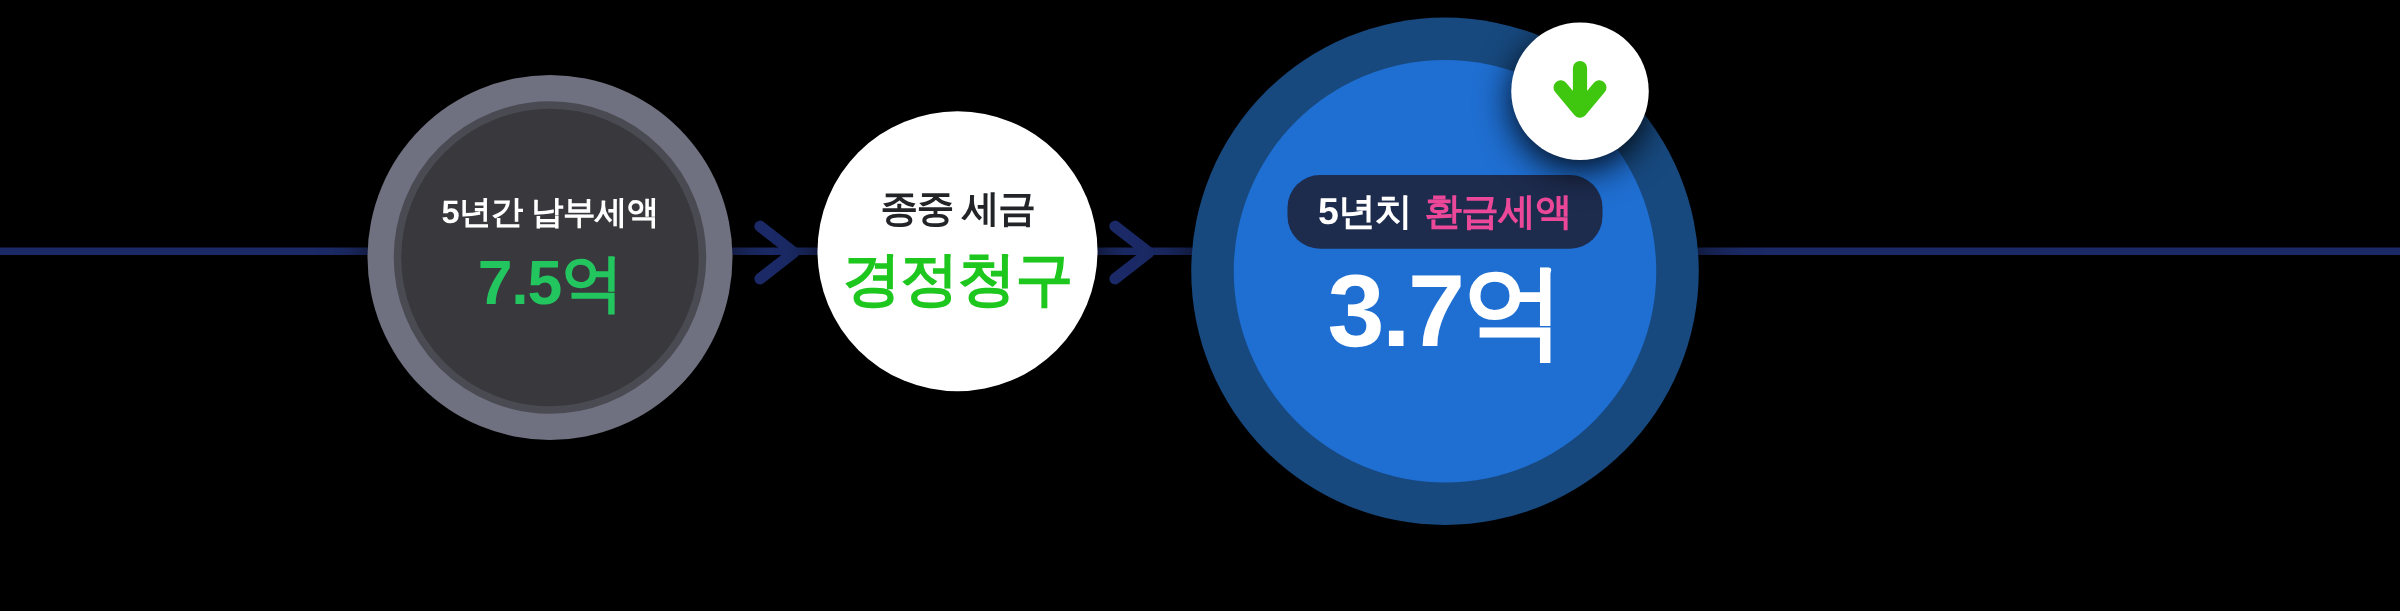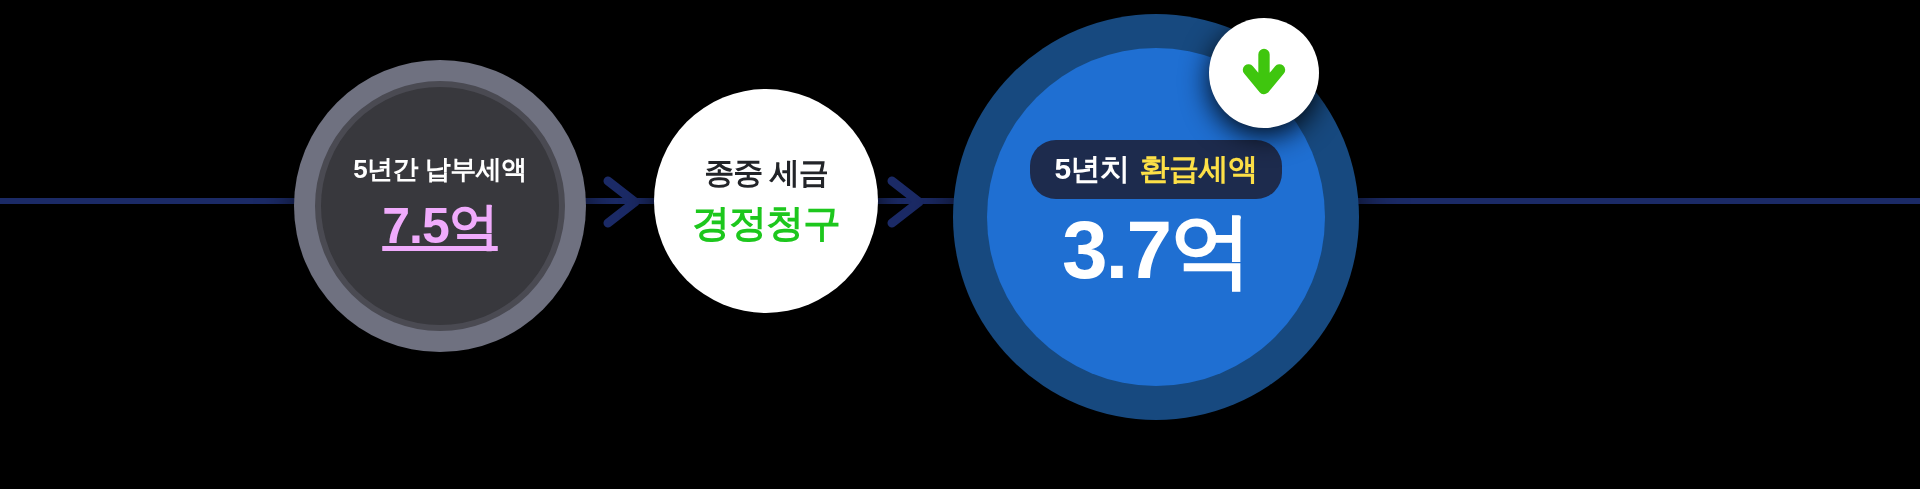--- a/index.html
+++ b/index.html
@@ -27,52 +27,52 @@
     box-shadow:0 10px 35px rgba(0,0,0,.7);
   }
   .circle1-inner{
     width:238px;height:238px;border-radius:50%;
     background:#38383d;
     border:6px solid #4a4a52;
     display:flex;flex-direction:column;align-items:center;justify-content:center;
     gap:6px;
   }
   .step1-label{color:#fff;font-size:26px;font-weight:600;letter-spacing:-0.5px;}
-  .step1-value{color:#f0abfc;font-size:50px;font-weight:800;letter-spacing:-1px;text-decoration:underline;}
+  .step1-value{color:#22c55e;font-size:50px;font-weight:800;letter-spacing:-1px;}
   
   .circle2{
     position:absolute;left:654px;top:89px;width:224px;height:224px;
     border-radius:50%;background:#ffffff;
     display:flex;flex-direction:column;align-items:center;justify-content:center;
     gap:4px;
     box-shadow:0 0 30px rgba(0,0,0,.85);
   }
   .step2-line1{color:#222428;font-size:30px;font-weight:800;letter-spacing:-1px;}
-  .step2-line2{color:#1dc71d;font-size:38px;font-weight:800;letter-spacing:-1px;}
+  .step2-line2{color:#1dc71d;font-size:47px;font-weight:800;letter-spacing:-1px;}
   
   .circle3-outer{
     position:absolute;left:953px;top:14px;width:406px;height:406px;
     border-radius:50%;background:#17497f;
     display:flex;align-items:center;justify-content:center;
     box-shadow:0 12px 45px rgba(0,0,0,.8);
   }
   .circle3-inner{
     width:338px;height:338px;border-radius:50%;
     background:#1f6fd2;
     display:flex;flex-direction:column;align-items:center;justify-content:center;
     gap:8px;
   }
   .step3-badge{
     background:#1d2b4d;border-radius:26px;
     padding:9px 24px;
     font-size:30px;font-weight:800;letter-spacing:-0.5px;
     display:flex;gap:10px;align-items:center;
   }
   .badge-prefix{color:#ffffff;}
-  .badge-highlight{color:#fde047;}
+  .badge-highlight{color:#ec4899;}
   .step3-value{color:#ffffff;font-size:82px;font-weight:700;letter-spacing:-2px;line-height:1.05;}
   
   .arrow-badge{
     position:absolute;left:1209px;top:18px;width:110px;height:110px;
     border-radius:50%;background:#ffffff;
     display:flex;align-items:center;justify-content:center;
     box-shadow:0 8px 28px rgba(0,0,0,.9);
   }
 </style>
 </head>

